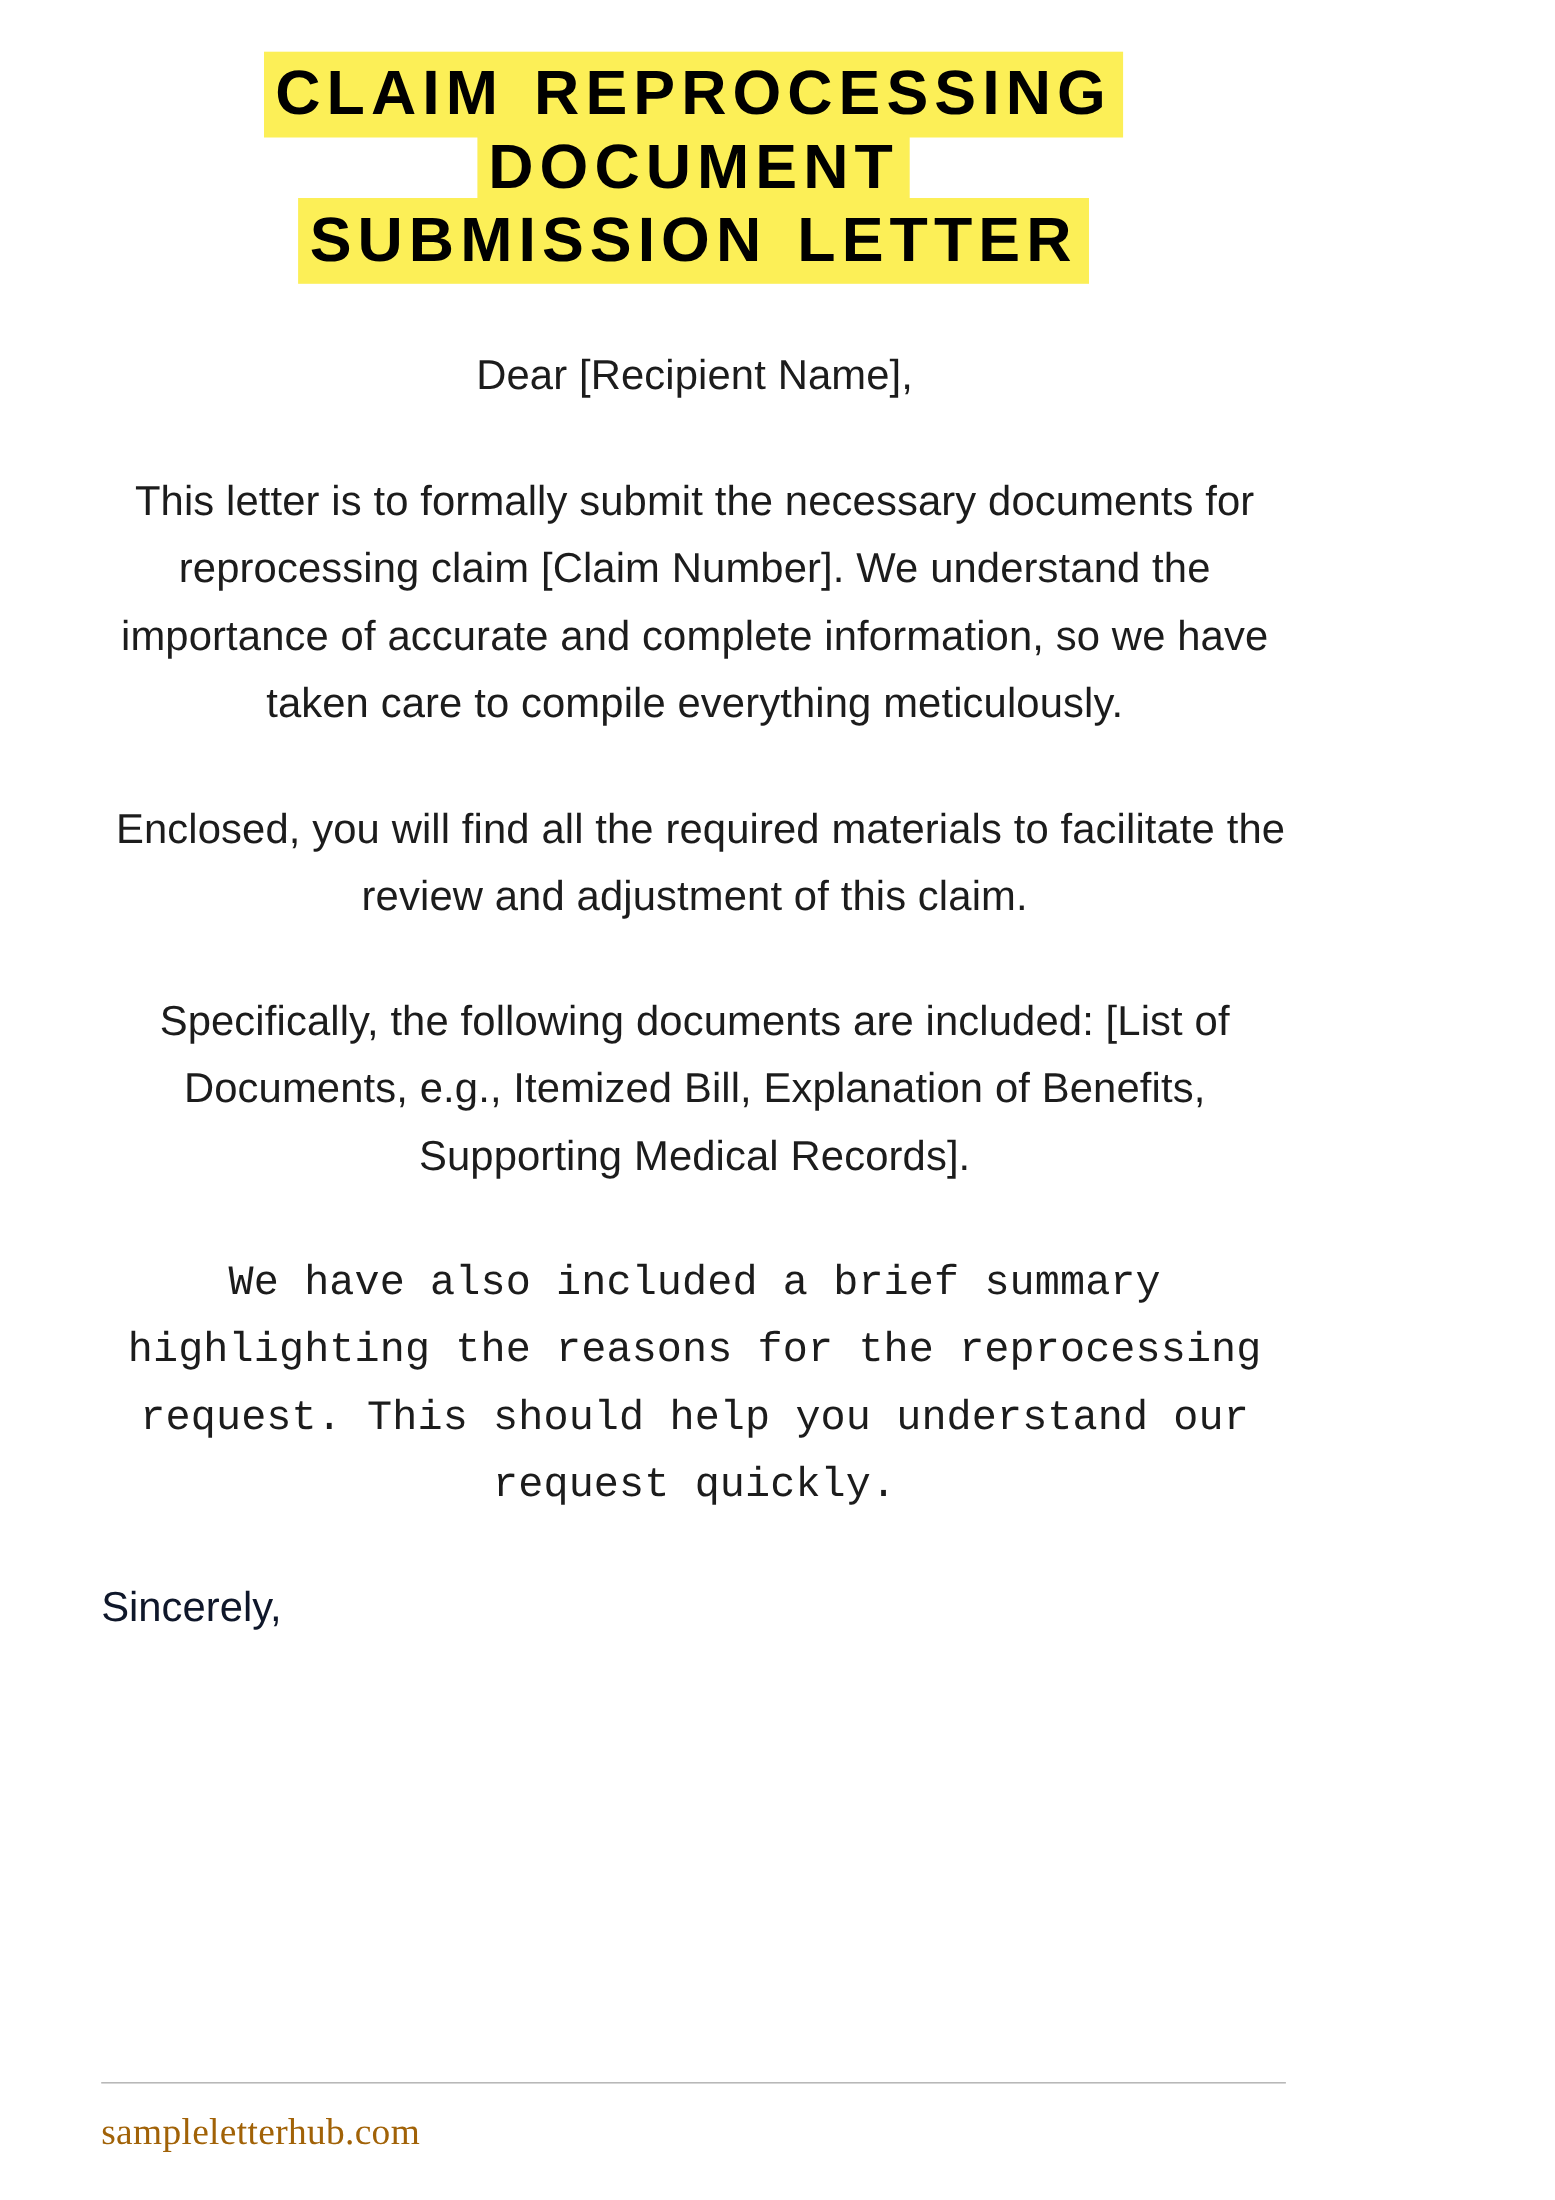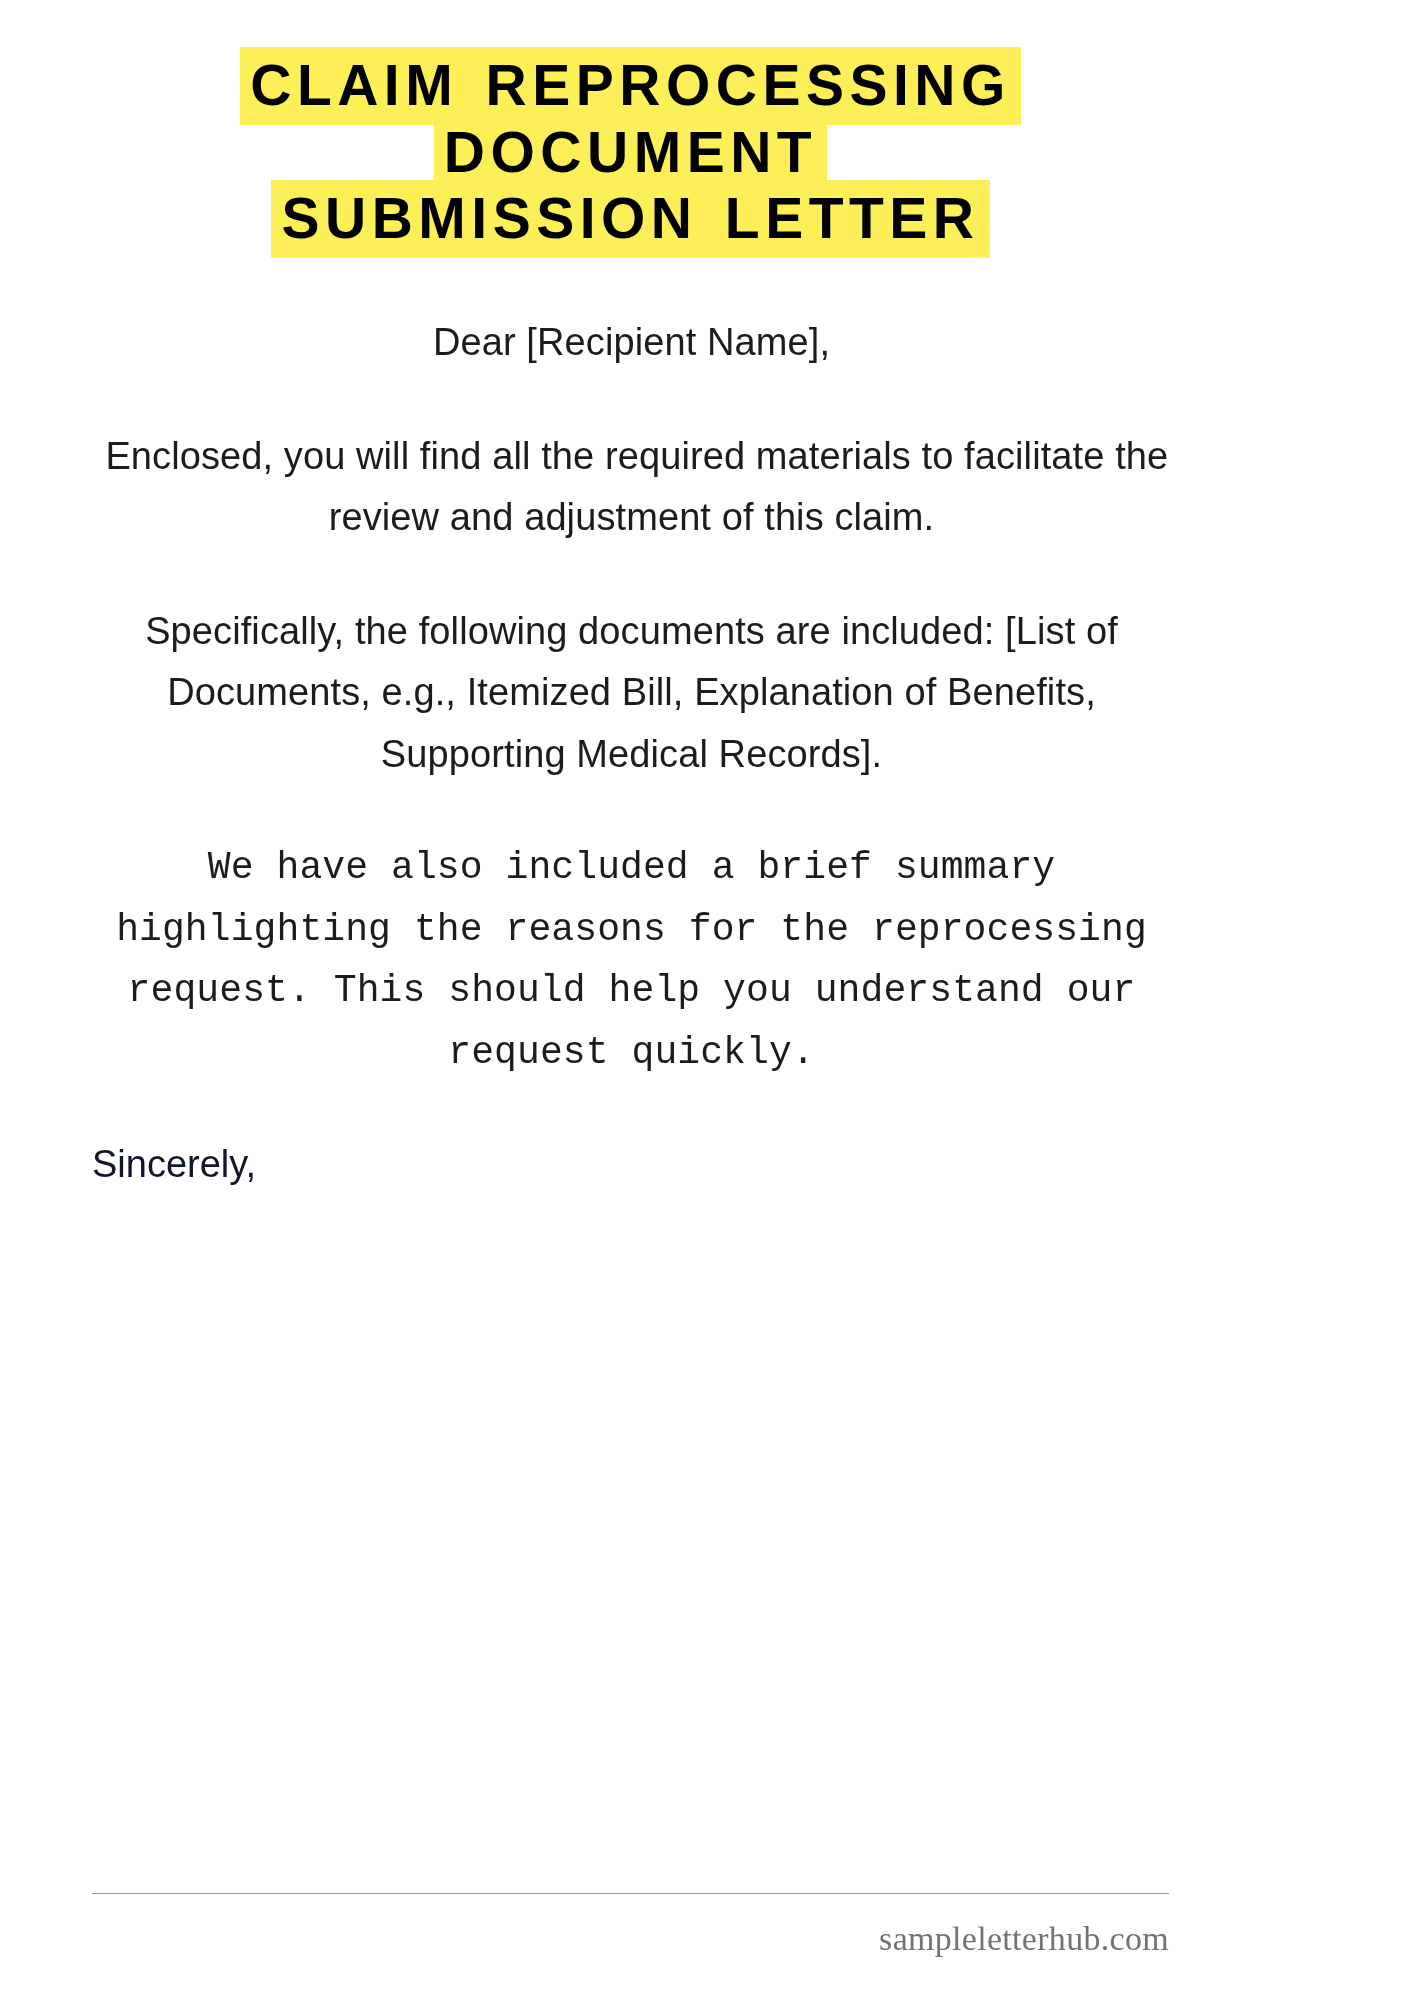--- a/index.html
+++ b/index.html
@@ -101,40 +101,41 @@
 
   .footer-rule {
     width: 100%;
     height: 1px;
     background: #9a9a9a;
     border: 0;
     margin: 0 0 26px 0;
   }
 
   .footer-url {
-    text-align: right;
+    text-align: left;
     font-family: "Liberation Serif", "DejaVu Serif", serif;
     font-size: 34px;
-    color: #737373;
+    color: #a16207;
     letter-spacing: 0.3px;
   }
 </style>
 </head>
 <body>
 
 <div class="page">
 
   <div class="title-block">
     <h1 class="doc-title"><span class="hl">CLAIM REPROCESSING DOCUMENT</span><br><span class="hl">SUBMISSION LETTER</span></h1>
   </div>
 
   <div class="letter-body">
 
     <p class="para">Dear [Recipient Name],</p>
 
+    <p class="para">This letter is to formally submit the necessary documents for reprocessing claim [Claim Number]. We understand the importance of accurate and complete information, so we have taken care to compile everything meticulously.</p>
 
     <p class="para"> Enclosed, you will find all the required materials to facilitate the review and adjustment of this claim.</p>
 
     <p class="para">Specifically, the following documents are included: [List of Documents, e.g., Itemized Bill, Explanation of Benefits, Supporting Medical Records].</p>
 
     <p class="para tight">We have also included a brief summary highlighting the reasons for the reprocessing request. This should help you understand our request quickly.</p>
 
     <p class="closing-line">Sincerely,</p>
 
   </div>

